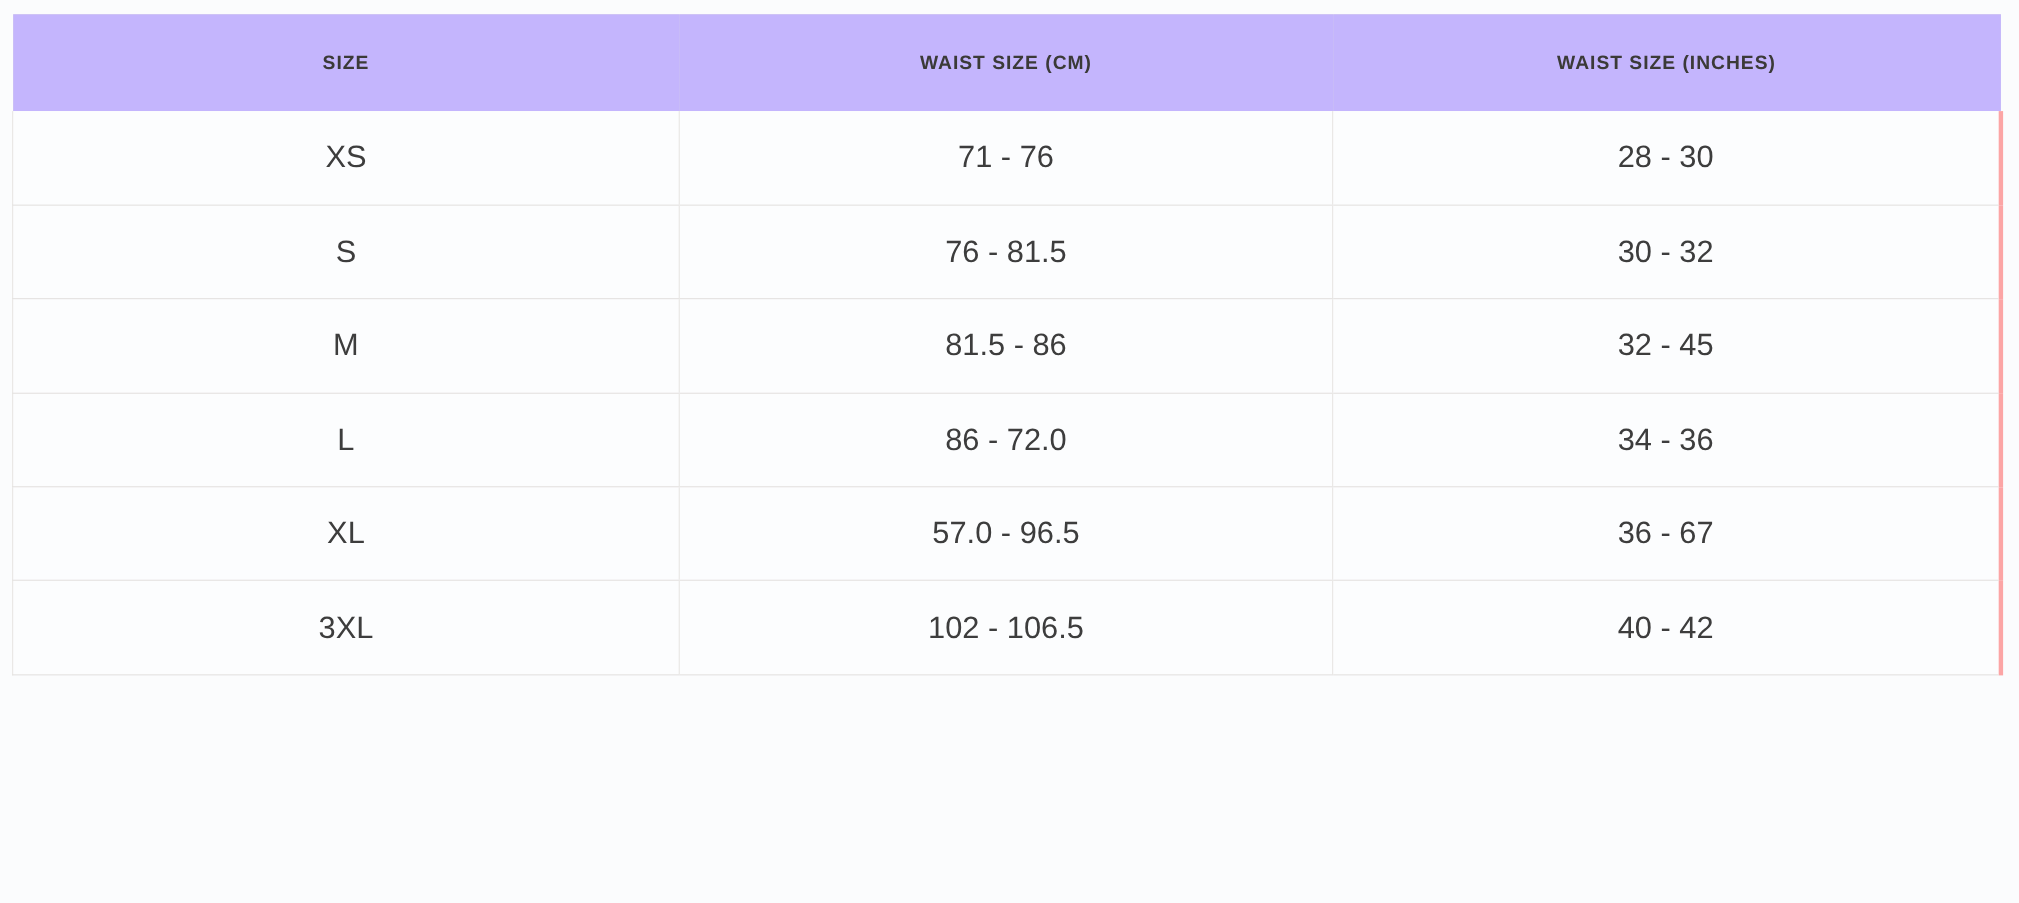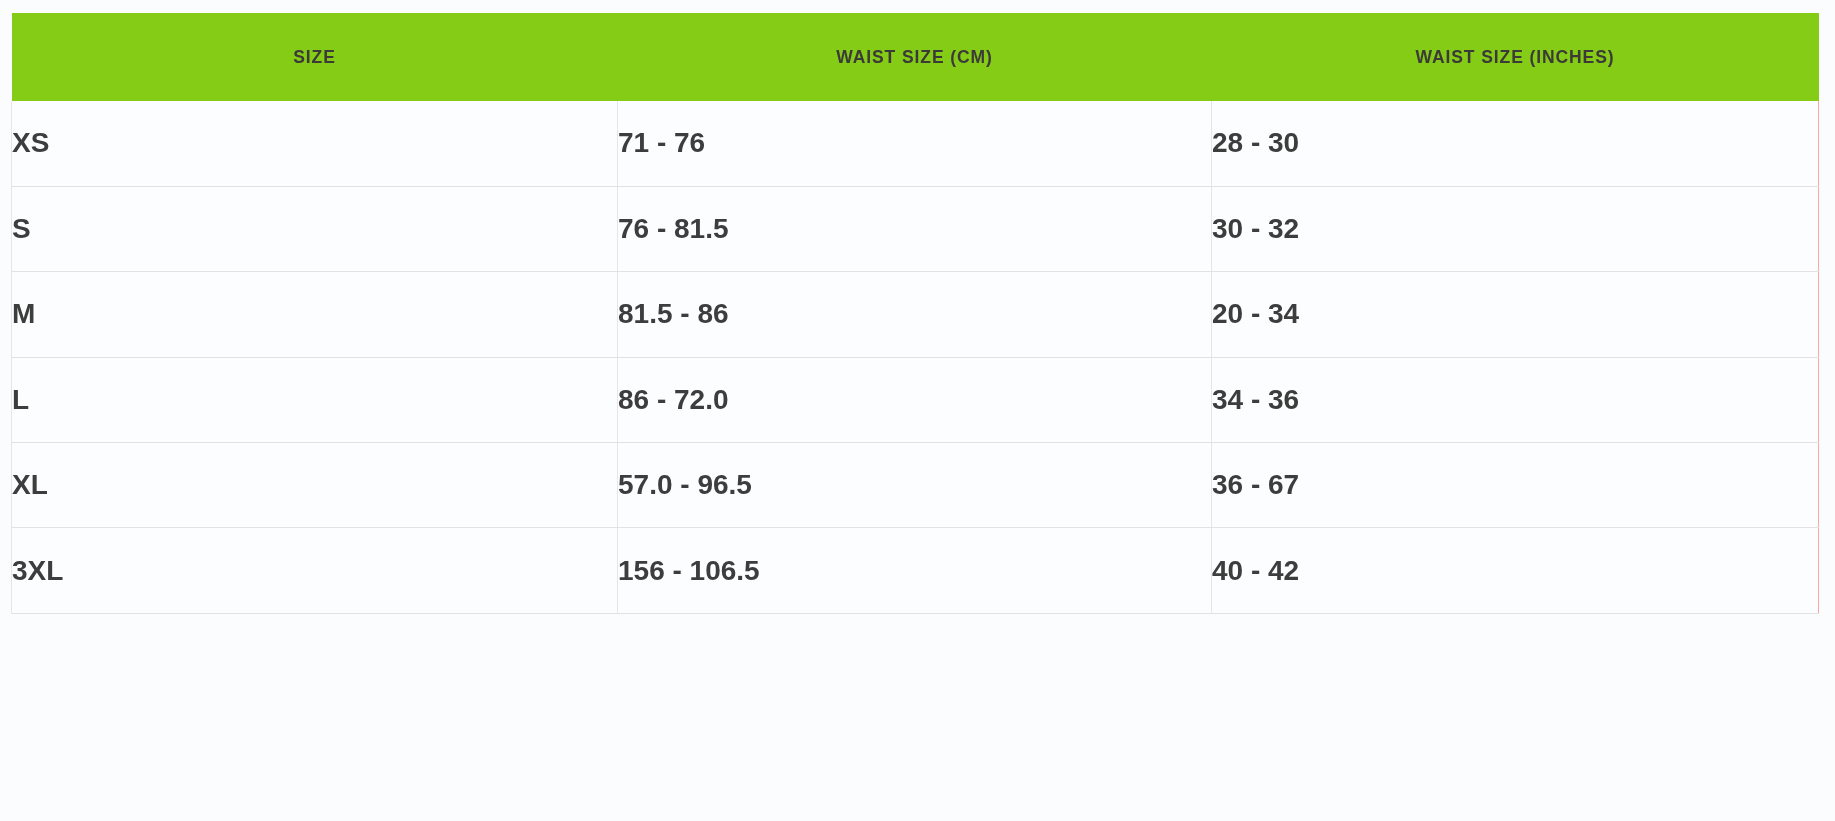--- a/index.html
+++ b/index.html
@@ -39,21 +39,21 @@
   table.size-table col.c1 { width: 606px; }
   table.size-table col.c2 { width: 594px; }
   table.size-table col.c3 { width: 607px; }
 
   thead tr.header-row {
     background: #dedbd8;
     height: 88px;
   }
 
   thead th {
-    background: #84cc16;
+    background: #c4b5fd;
     color: #3b3a38;
     font-size: 17.5px;
     font-weight: 700;
     letter-spacing: 0.9px;
     text-align: center;
     vertical-align: middle;
     padding: 0;
     border: 0;
     height: 88px;
     text-transform: uppercase;
@@ -61,32 +61,33 @@
   }
 
   tbody tr.data-row {
     height: 85.4px;
     background: #fcfdfe;
   }
 
   tbody td {
     color: #3d3d3d;
     font-size: 28px;
-    font-weight: 700;
+    font-weight: 400;
+    text-align: center;
     vertical-align: middle;
     padding: 0;
     height: 65px;
     border-bottom: 1px solid #e4e2e0;
     border-left: 1px solid #e8e6e4;
     font-family: "Liberation Sans", sans-serif;
     white-space: nowrap;
   }
 
   tbody td.col-last {
-    border-right: 1px solid #fca5a5;
+    border-right: 4px solid #fca5a5;
   }
 </style>
 </head>
 <body>
 
 <div class="page">
   <div class="size-table-wrap">
     <table class="size-table">
       <colgroup>
         <col class="c1">
@@ -107,33 +108,33 @@
           <td class="col-last">28 - 30</td>
         </tr>
         <tr class="data-row">
           <td>S</td>
           <td>76 - 81.5</td>
           <td class="col-last">30 - 32</td>
         </tr>
         <tr class="data-row">
           <td>M</td>
           <td>81.5 - 86</td>
-          <td class="col-last">20 - 34</td>
+          <td class="col-last">32 - 45</td>
         </tr>
         <tr class="data-row">
           <td>L</td>
           <td>86 - 72.0</td>
           <td class="col-last">34 - 36</td>
         </tr>
         <tr class="data-row">
           <td>XL</td>
           <td>57.0 - 96.5</td>
           <td class="col-last">36 - 67</td>
         </tr>
         <tr class="data-row">
           <td>3XL</td>
-          <td>156 - 106.5</td>
+          <td>102 - 106.5</td>
           <td class="col-last">40 - 42</td>
         </tr>
       </tbody>
     </table>
   </div>
 </div>
 
 </body></html>

